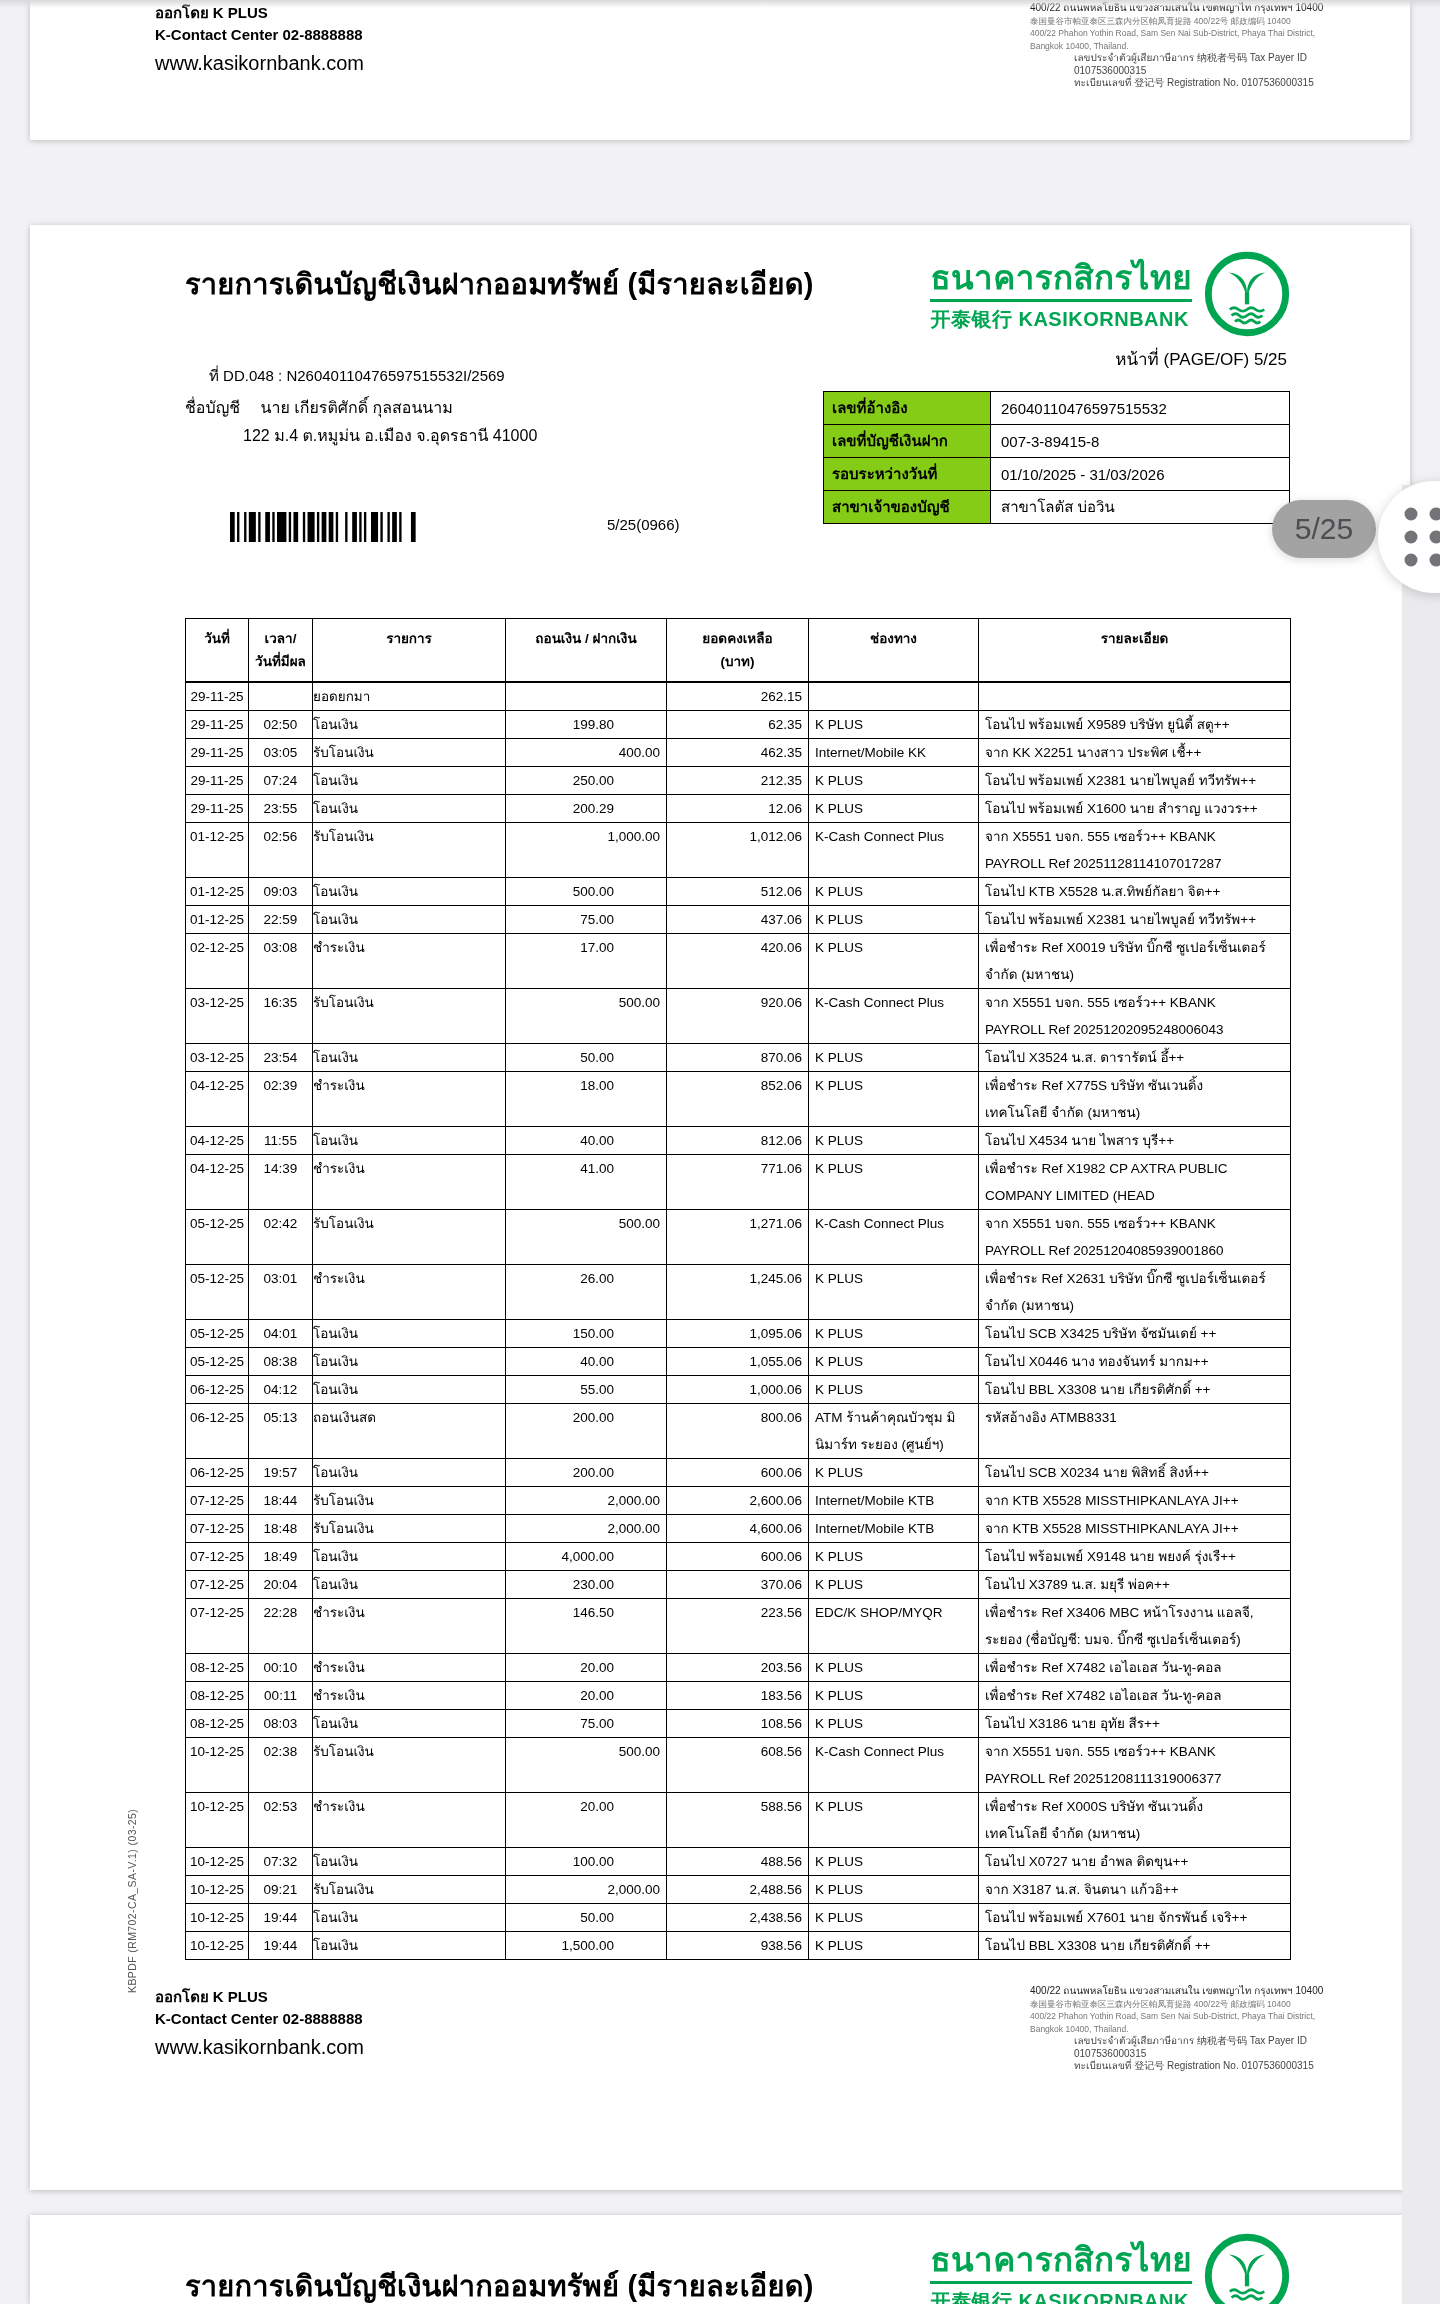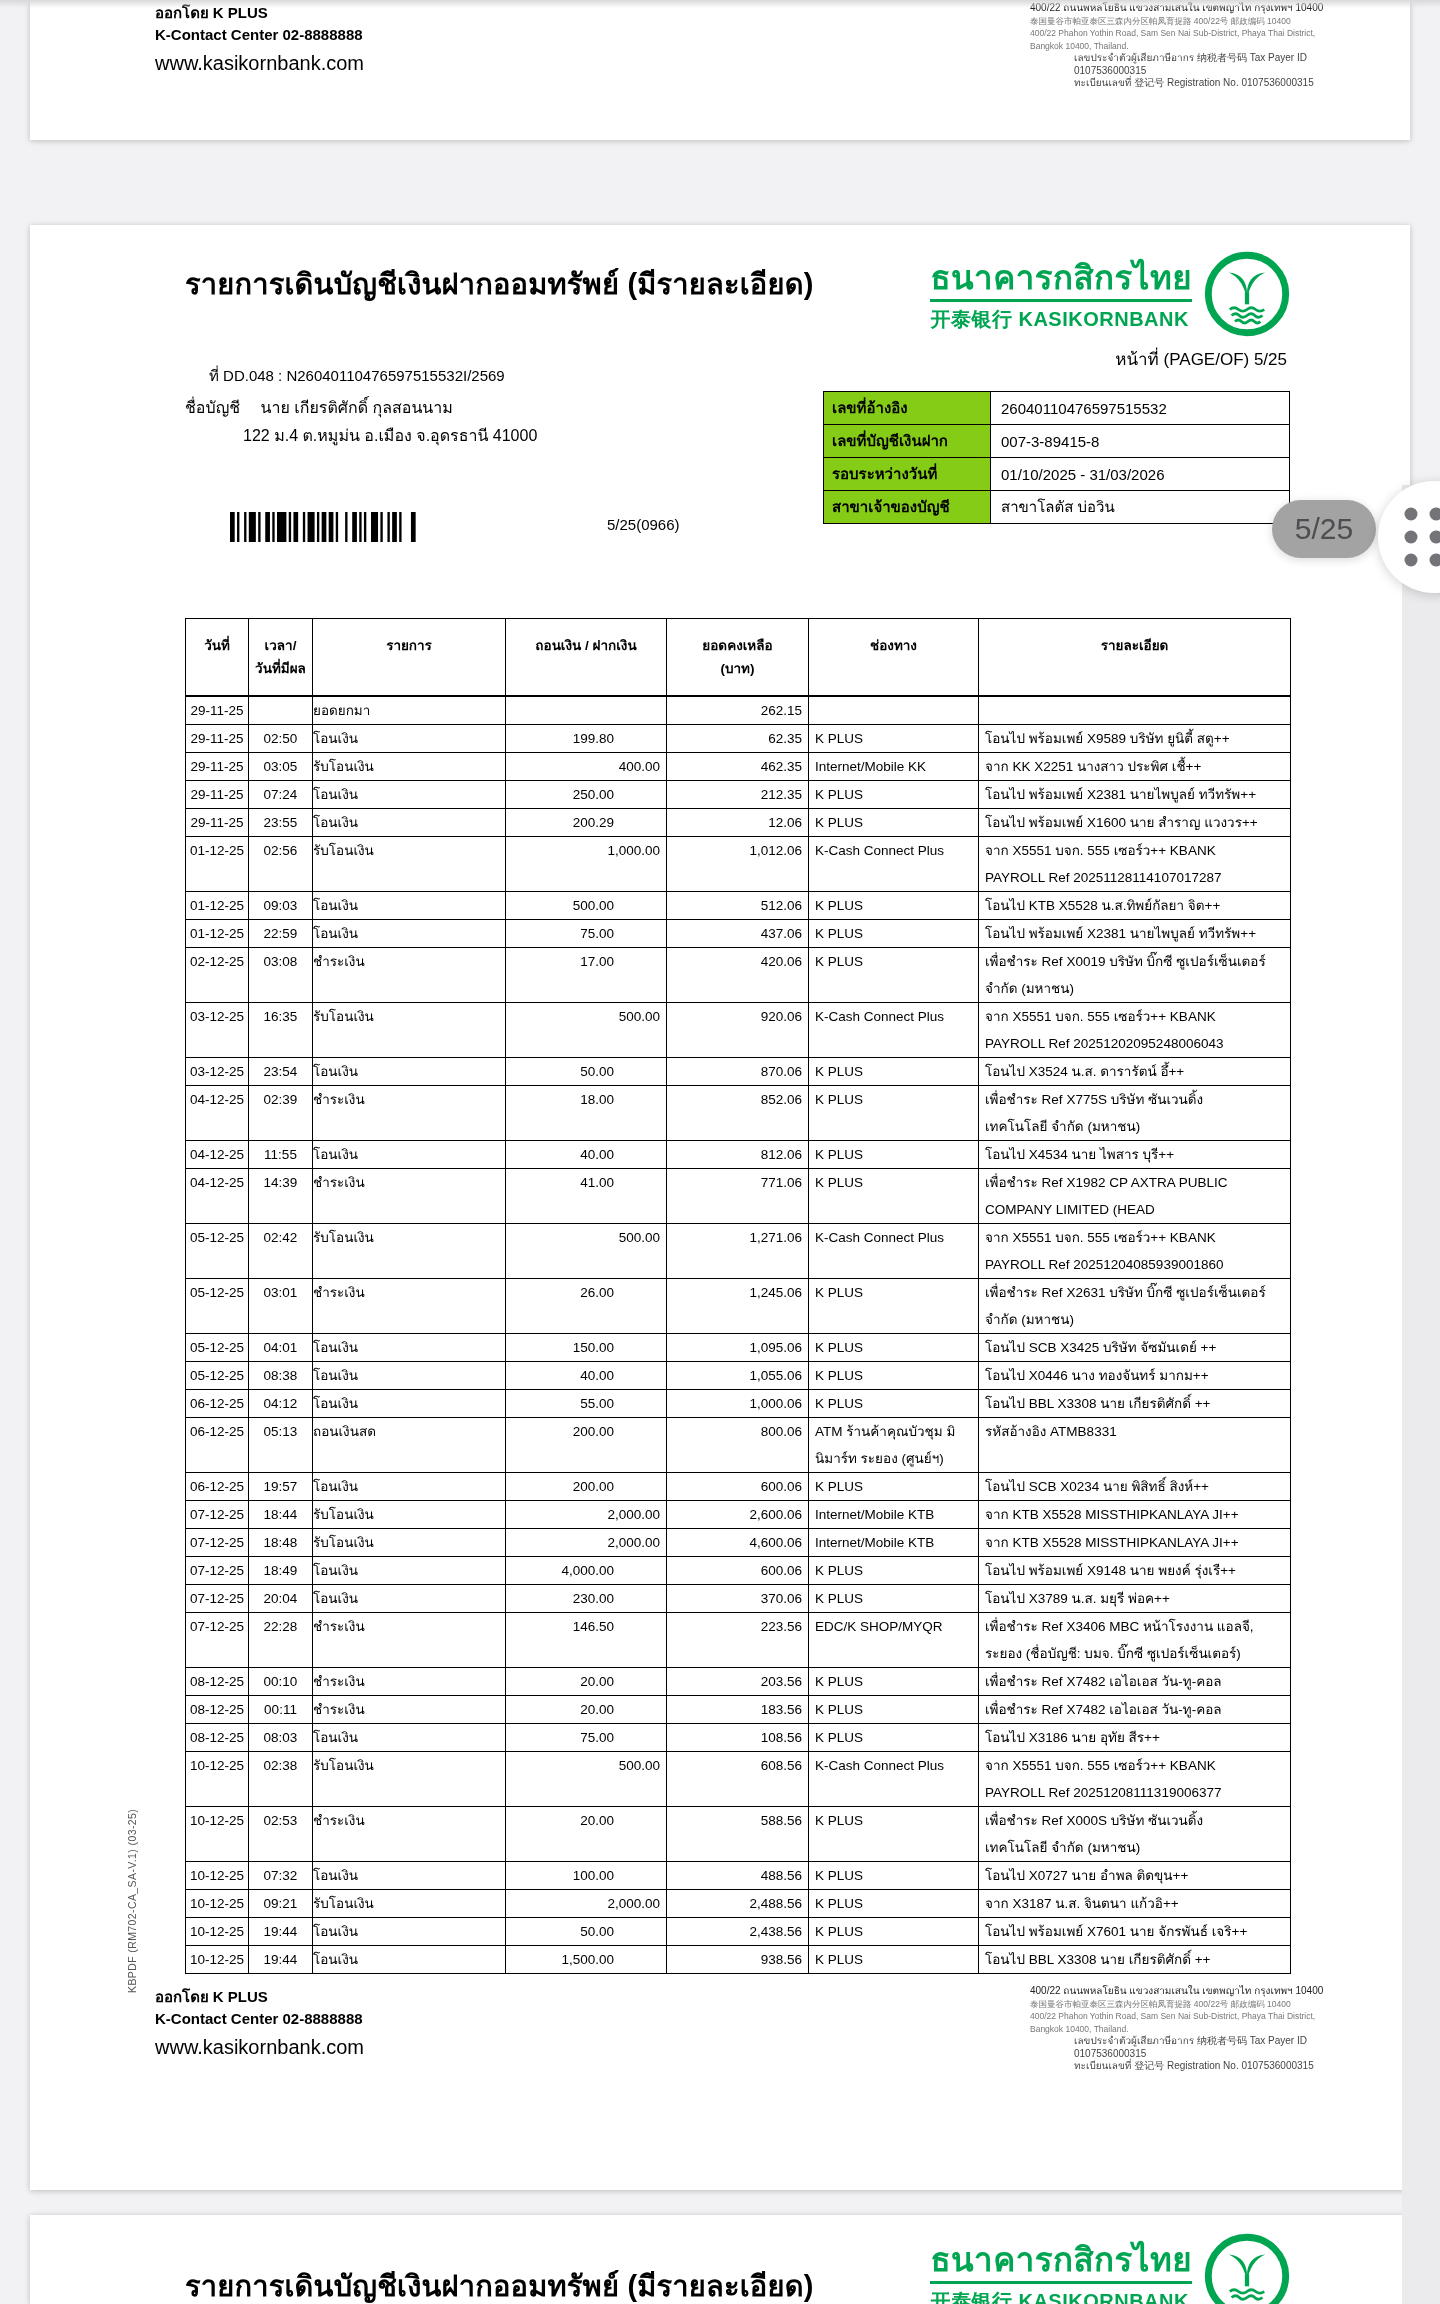--- a/index.html
+++ b/index.html
@@ -48,21 +48,21 @@
   .ref-table td.rv{width:288px;background:#fff;padding-left:10px;}
   
   .barcode{position:absolute;left:200px;top:287px;width:188px;height:30px;}
   .barcode-label{position:absolute;left:577px;top:291px;font-size:15px;}
   
   .stmt-table{position:absolute;left:155px;top:393px;border-collapse:collapse;
               table-layout:fixed;width:1105px;}
   .stmt-table th,.stmt-table td{border:1px solid #000;vertical-align:top;
               overflow:hidden;white-space:pre-line;}
   .stmt-table th{font-size:13.5px;font-weight:bold;text-align:center;
-              line-height:23px;padding:15px 0;border-bottom:2px solid #000;}
+              line-height:23px;padding:8px 0;border-bottom:2px solid #000;}
   .stmt-table td{font-size:13.5px;line-height:27px;padding:0;}
   td.c-date,td.c-time{text-align:center;}
   td.c-type{}
   td.c-amt{text-align:right;}
   td.c-amt.wdr{padding-right:52px;}
   td.c-amt.dep{padding-right:6px;}
   td.c-bal{text-align:right;padding-right:6px;}
   td.c-ch,td.c-det{padding-left:6px;padding-right:2px;}
   
   .side-code{position:absolute;left:96px;top:1572px;height:196px;

